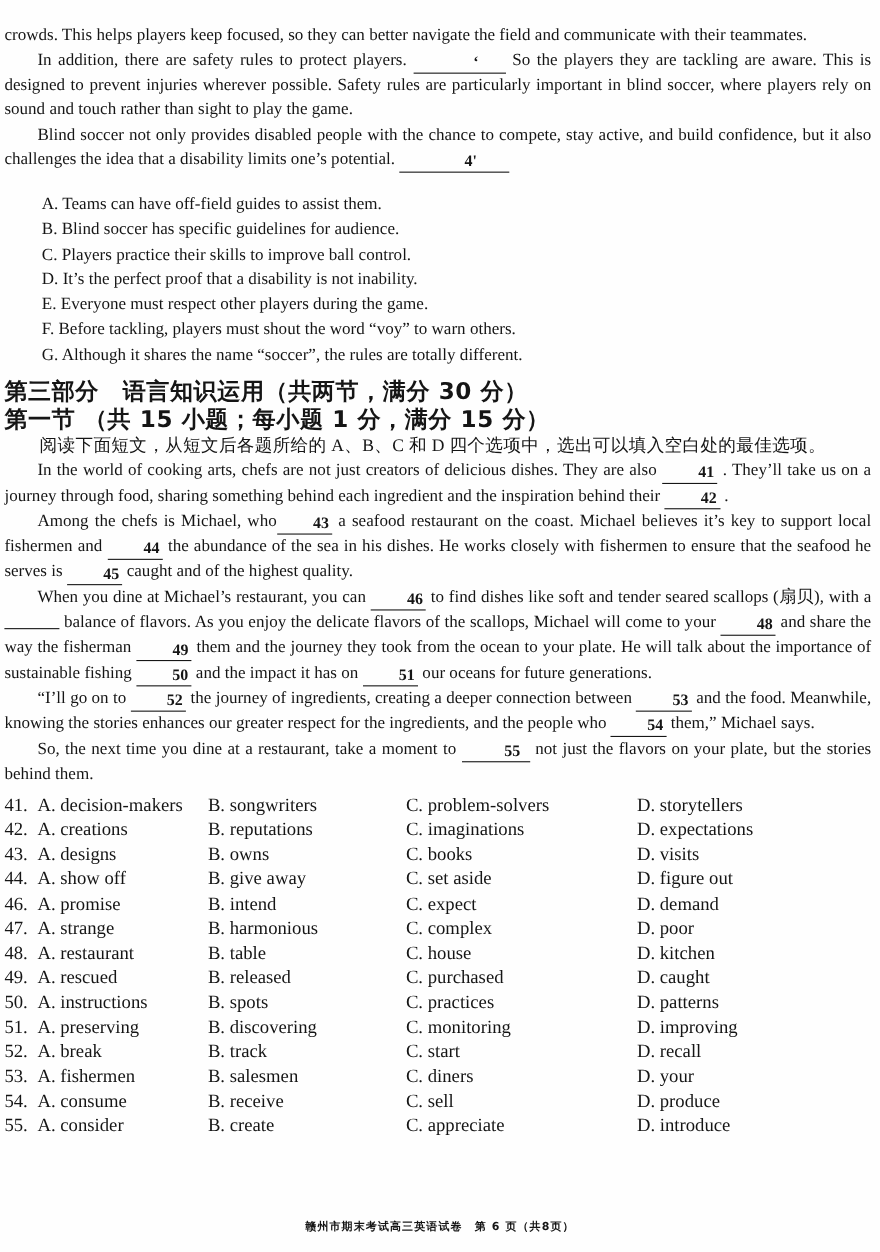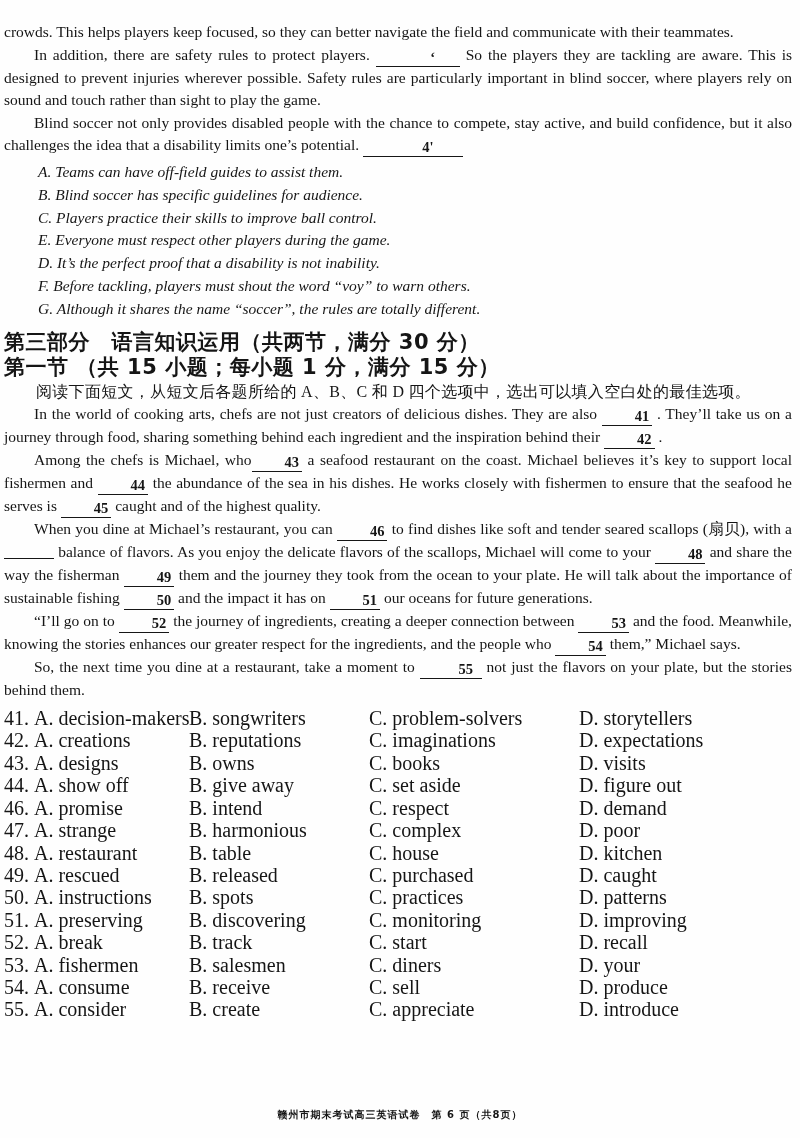--- a/index.html
+++ b/index.html
@@ -24,21 +24,21 @@
     min-width:38px;
     border-bottom:1.6px solid #161616;
     text-align:center;
     font-weight:700;
     font-size:14.5px;
     line-height:13px;
     height:15px;
     vertical-align:-2px;
     padding:0 3px;
   }
-  .options-list{margin:4px 0 0 34px;font-style:italic;}
+  .options-list{margin:18px 0 0 34px;}
   .opt-line{
     margin:0;
     font-size:15.5px;
     line-height:22.8px;
   }
   .cn-heading{
     margin:0;
     font-family:"DejaVu Sans","Liberation Sans",sans-serif;
     font-weight:700;
     font-size:21px;
@@ -50,21 +50,21 @@
     margin:0;
     font-size:16px;
     line-height:23px;
     text-indent:32px;
     letter-spacing:0.3px;
   }
   #options-table{margin-top:6px;}
   .opt-row{
     display:grid;
     grid-template-columns:30px 155px 180px 210px 1fr;
-    font-size:20px;
+    font-size:17px;
     line-height:22.4px;
   }
   .opt-row .cell{white-space:nowrap;overflow:visible;}
   .footer{
     position:absolute;
     left:0;bottom:16px;
     width:100%;
     text-align:center;
     font-family:"DejaVu Sans","Liberation Sans",sans-serif;
     font-weight:700;
@@ -81,22 +81,22 @@
     <section>
       <div id="reading-paragraphs">
           <p class="para">crowds. This helps players keep focused, so they can better navigate the field and communicate with their teammates.</p>
           <p class="para indent">In addition, there are safety rules to protect players. <span class="blank" style="min-width: 78px;">‘</span> So the players they are tackling are aware. This is designed to prevent injuries wherever possible. Safety rules are particularly important in blind soccer, where players rely on sound and touch rather than sight to play the game.</p>
           <p class="para indent">Blind soccer not only provides disabled people with the chance to compete, stay active, and build confidence, but it also challenges the idea that a disability limits one’s potential. <span class="blank" style="min-width: 94px;">4'</span></p>
         </div>
       <div id="reading-options" class="options-list">
           <p class="opt-line">A. Teams can have off-field guides to assist them.</p>
           <p class="opt-line">B. Blind soccer has specific guidelines for audience.</p>
           <p class="opt-line">C. Players practice their skills to improve ball control.</p>
+          <p class="opt-line">D. It’s the perfect proof that a disability is not inability.</p>
           <p class="opt-line">E. Everyone must respect other players during the game.</p>
-          <p class="opt-line">D. It’s the perfect proof that a disability is not inability.</p>
           <p class="opt-line">F. Before tackling, players must shout the word “voy” to warn others.</p>
           <p class="opt-line">G. Although it shares the name “soccer”, the rules are totally different.</p>
         </div>
     </section>
 
     <section>
       <h2 class="cn-heading first">第三部分　语言知识运用（共两节，满分 30 分）</h2>
       <h3 class="cn-heading">第一节 （共 15 小题；每小题 1 分，满分 15 分）</h3>
       <p class="cn-instruction">阅读下面短文，从短文后各题所给的 A、B、C 和 D 四个选项中，选出可以填入空白处的最佳选项。</p>
       <div id="cloze-paragraphs">
@@ -132,21 +132,21 @@
             <span class="cell c0">44.</span>
             <span class="cell c1">A. show off</span>
             <span class="cell c2">B. give away</span>
             <span class="cell c3">C. set aside</span>
             <span class="cell c4">D. figure out</span>
           </div>
           <div class="opt-row">
             <span class="cell c0">46.</span>
             <span class="cell c1">A. promise</span>
             <span class="cell c2">B. intend</span>
-            <span class="cell c3">C. respect</span>
+            <span class="cell c3">C. expect</span>
             <span class="cell c4">D. demand</span>
           </div>
           <div class="opt-row">
             <span class="cell c0">47.</span>
             <span class="cell c1">A. strange</span>
             <span class="cell c2">B. harmonious</span>
             <span class="cell c3">C. complex</span>
             <span class="cell c4">D. poor</span>
           </div>
           <div class="opt-row">

